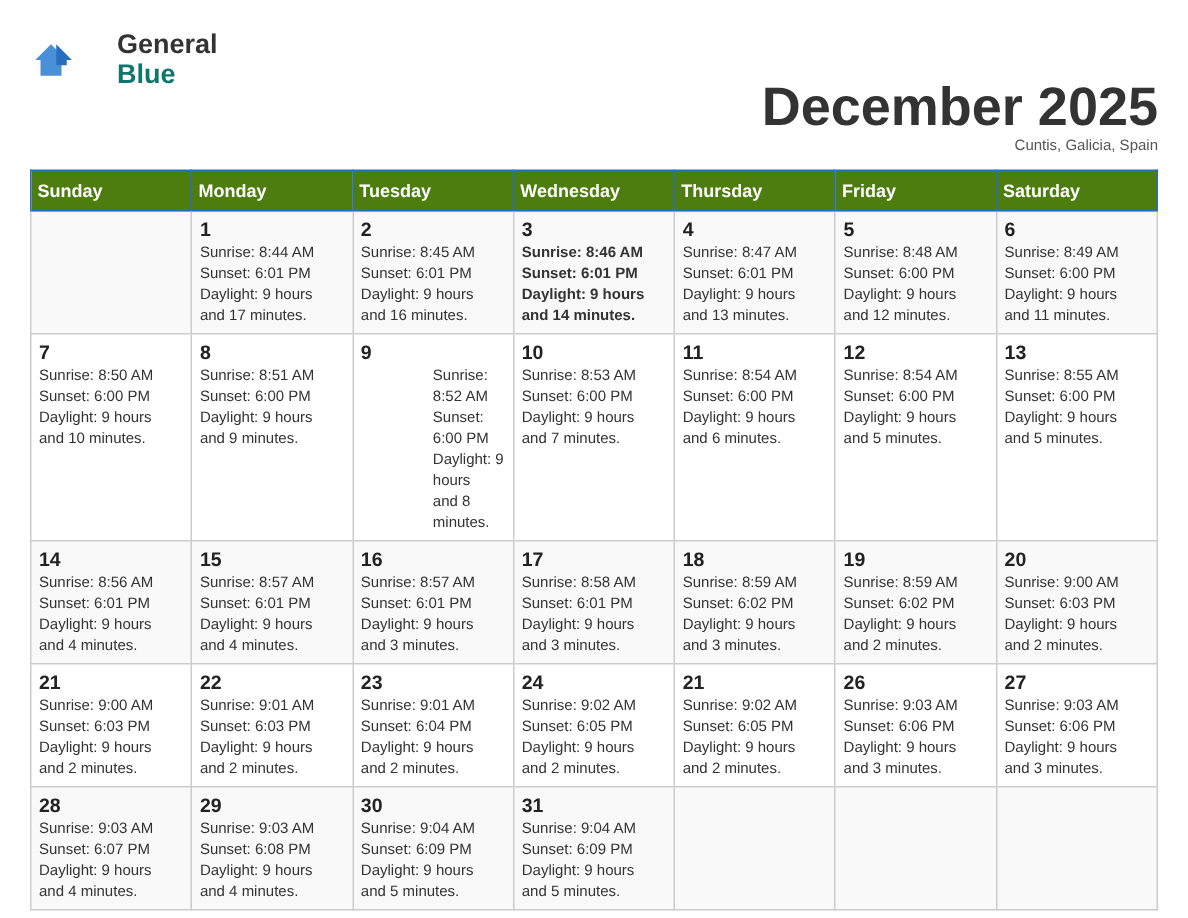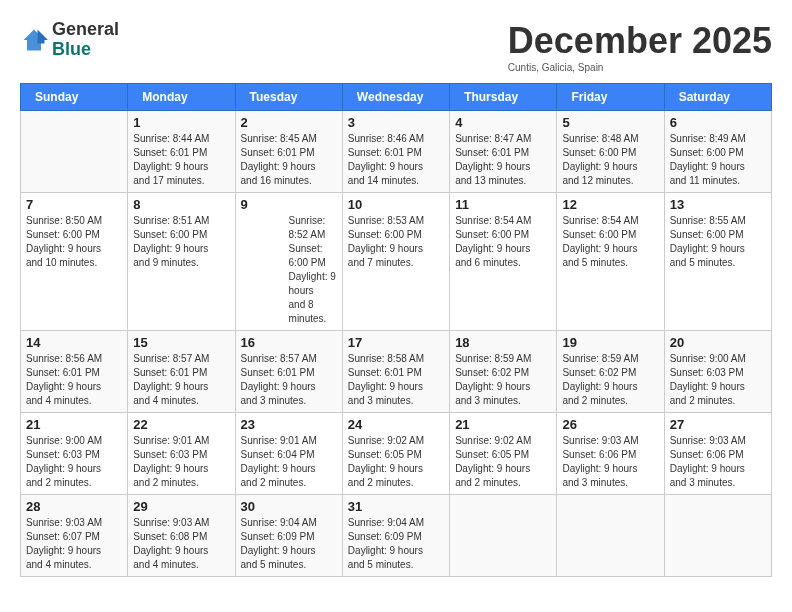--- a/index.html
+++ b/index.html
@@ -19,48 +19,51 @@
     .logo {
       display: flex;
       align-items: center;
       gap: 4px;
     }
     .logo-text {
       font-size: 18px;
       font-weight: bold;
       color: #333;
       line-height: 1.1;
+      margin-left: 26px;
     }
     .logo-text span {
       color: #0f766e;
     }
     .logo-icon {
       width: 28px;
       height: 28px;
     }
     .title-area {
+      text-align: right;
+      margin-top: 30px;
     }
     .month-title {
       font-size: 36px;
       font-weight: bold;
       color: #333;
     }
     .location {
       font-size: 10px;
       color: #555;
     }
     table {
       width: 100%;
       border-collapse: collapse;
       font-size: 11px;
     }
     thead tr th {
-      background-color: #3b82f6;
+      background-color: #4d7c0f;
       color: #fff;
-      padding: 6px 14px;
+      padding: 6px 4px;
       text-align: left;
       font-size: 12px;
       font-weight: bold;
       border: 1px solid #2a6fbd;
     }
     tbody tr td {
       border: 1px solid #ccc;
       padding: 4px 5px;
       vertical-align: top;
       height: 82px;
@@ -131,21 +134,21 @@
         </td>
         <td>
           <div class="day-number">2</div>
           <div class="day-info" style="white-space: pre-line;">Sunrise: 8:45 AM
 Sunset: 6:01 PM
 Daylight: 9 hours
 and 16 minutes.</div>
         </td>
         <td>
           <div class="day-number">3</div>
-          <div class="day-info" style="white-space: pre-line;">Sunrise: 8:46 AM
+          <div class="day-info" style="white-space: pre-line; font-weight: bold;">Sunrise: 8:46 AM
 Sunset: 6:01 PM
 Daylight: 9 hours
 and 14 minutes.</div>
         </td>
         <td>
           <div class="day-number">4</div>
           <div class="day-info" style="white-space: pre-line;">Sunrise: 8:47 AM
 Sunset: 6:01 PM
 Daylight: 9 hours
 and 13 minutes.</div>

